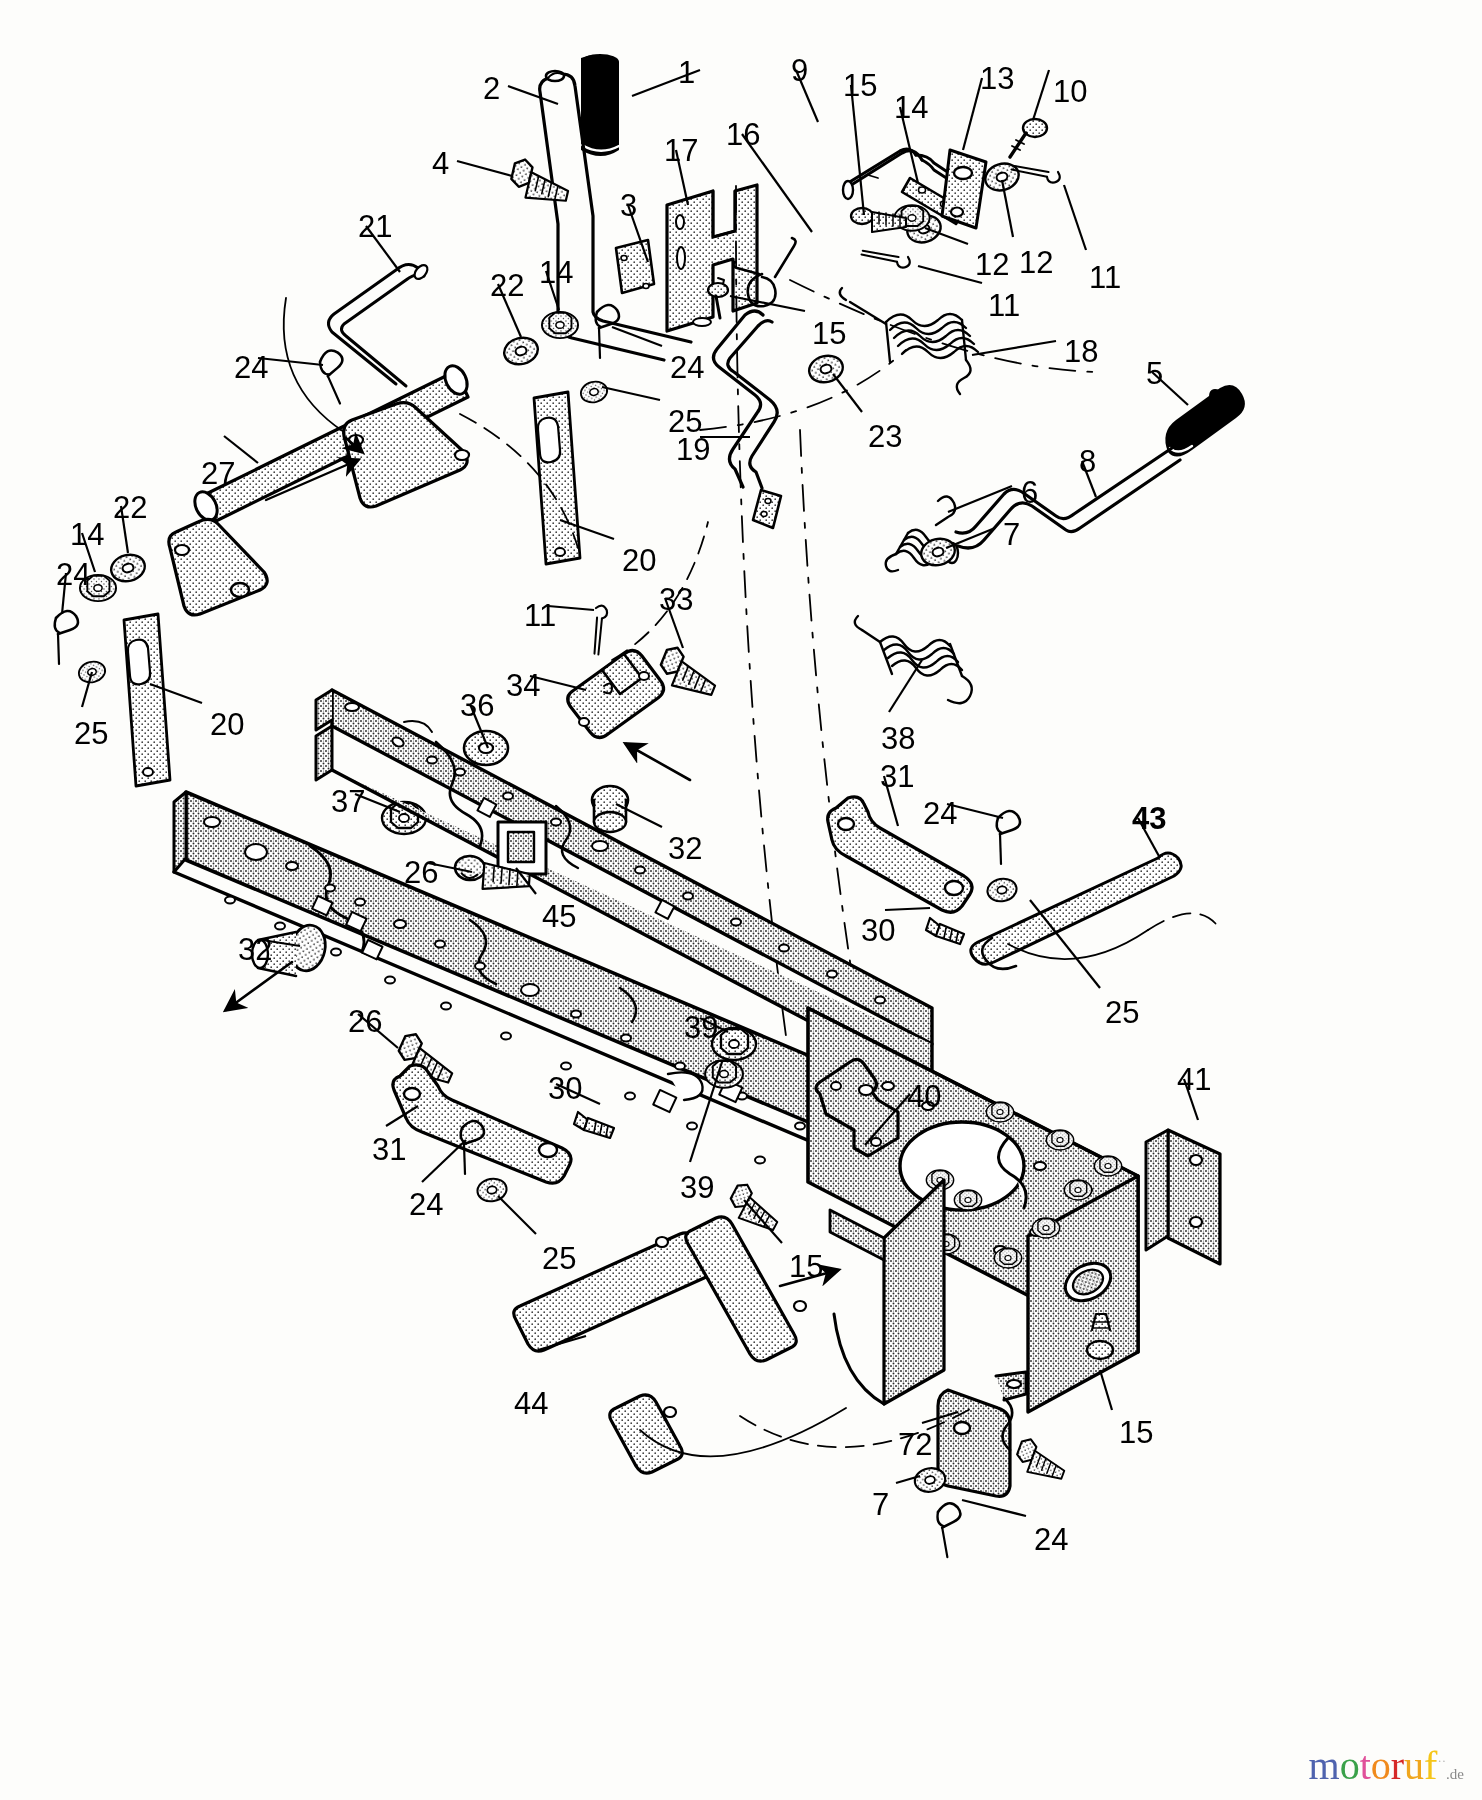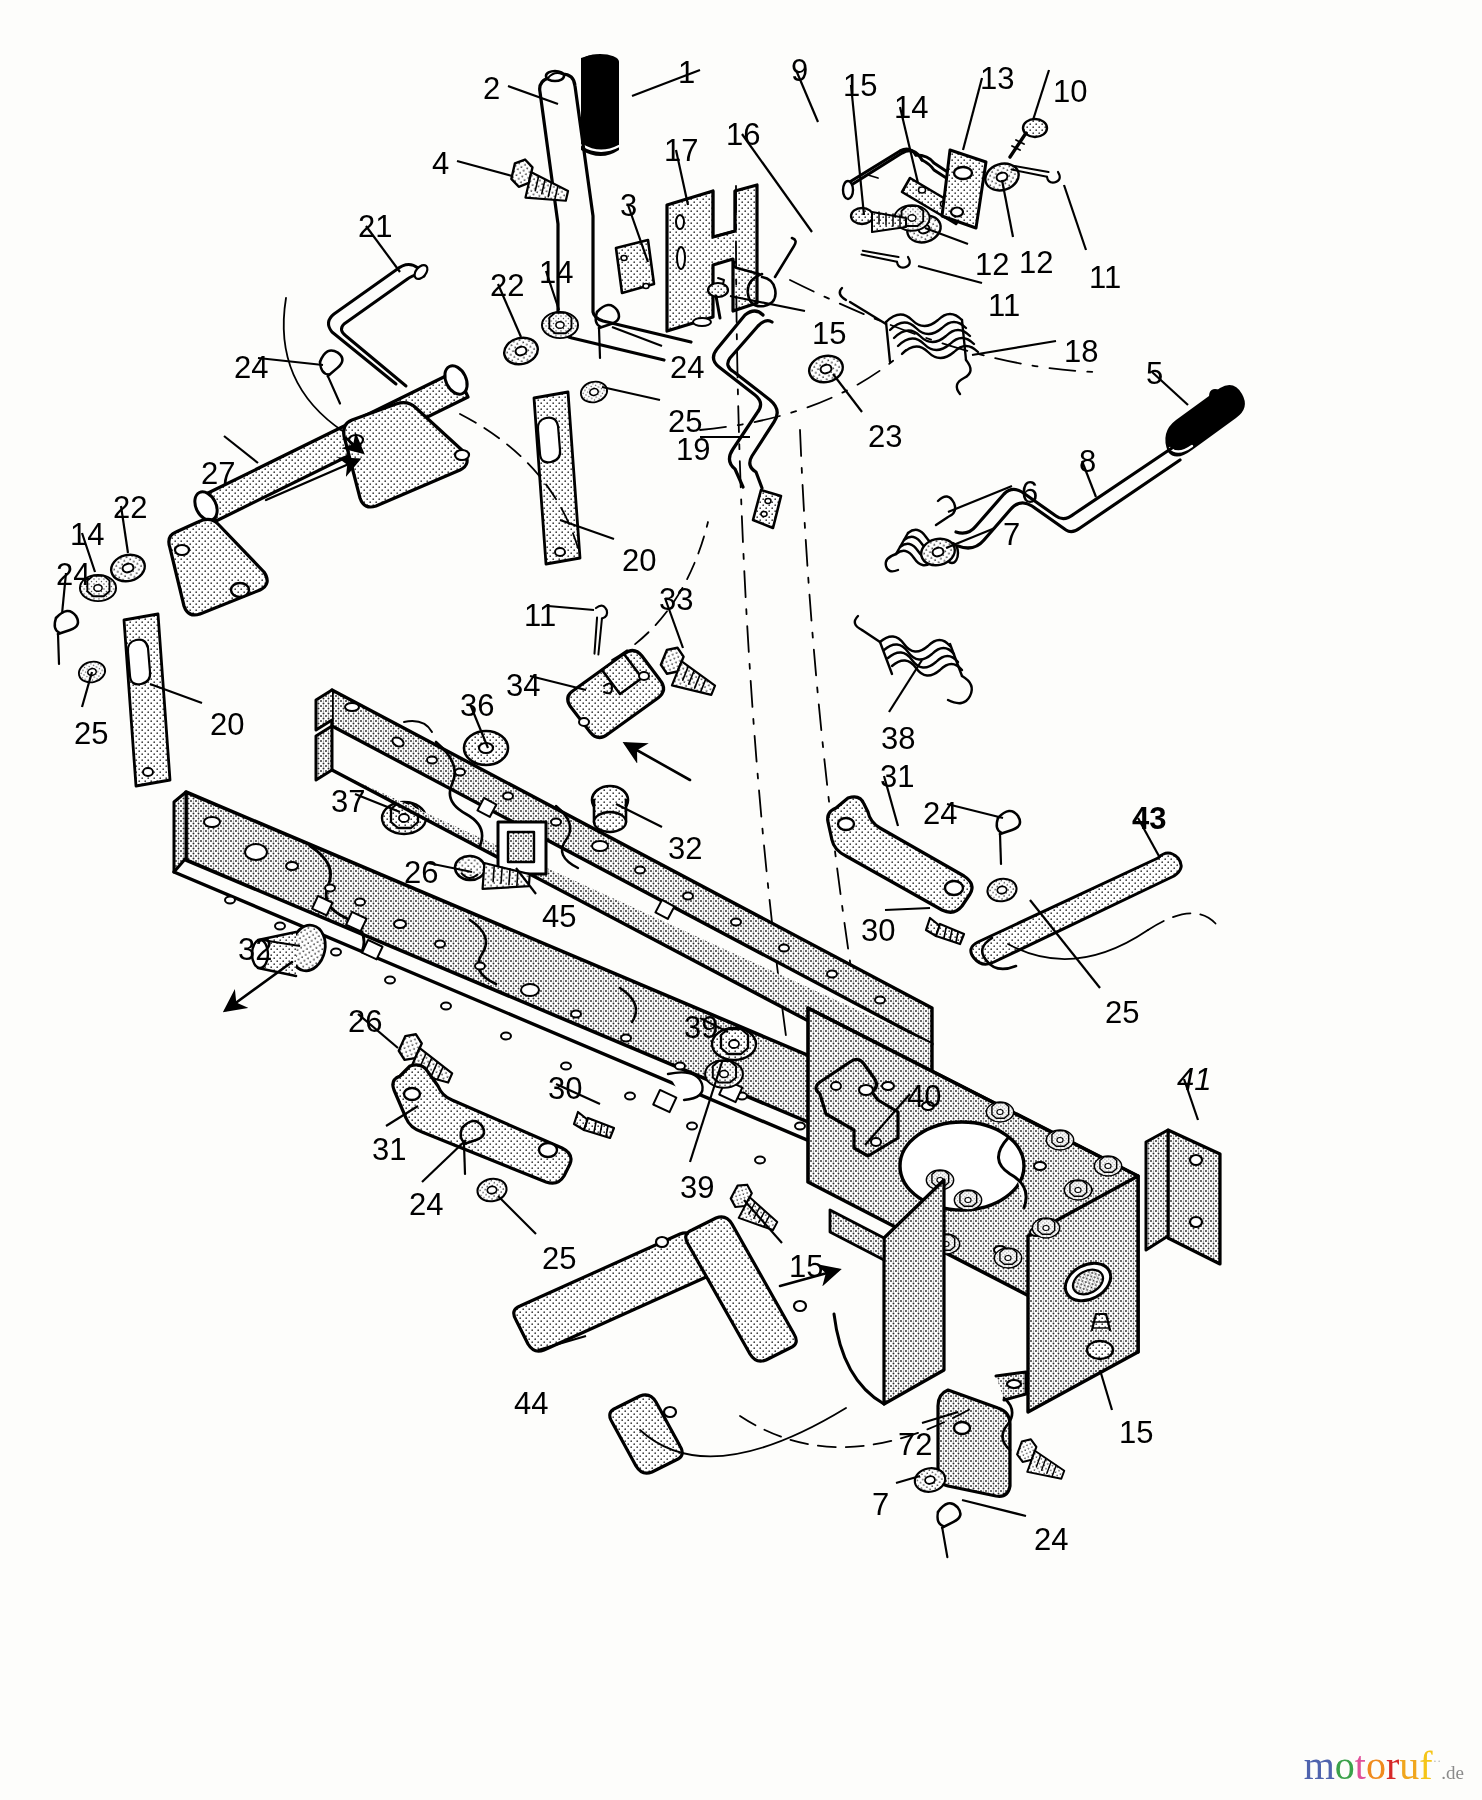--- a/index.html
+++ b/index.html
@@ -4,21 +4,21 @@
 <style>
   html,body{margin:0;padding:0;background:#ffffff;}
   #page{position:relative;width:1482px;height:1800px;background:#fdfdfb;overflow:hidden;
         font-family:"Liberation Sans", sans-serif;}
   #art{position:absolute;left:0;top:0;width:1482px;height:1800px;}
   .callout{position:absolute;font-family:"Liberation Sans", sans-serif;font-size:31px;
            color:#000;line-height:1;white-space:nowrap;letter-spacing:0px;}
   #wm{position:absolute;right:18px;bottom:14px;font-family:"Liberation Serif", serif;
       font-size:40px;line-height:1;white-space:nowrap;}
   #wm .l{display:inline-block;}
-  #wm .de{font-size:19px;color:#8a8a8a;vertical-align:baseline;font-family:Liberation Serif, serif;}
+  #wm .de{font-size:15px;color:#8a8a8a;vertical-align:baseline;font-family:Liberation Serif, serif;}
   #wm .dot{font-size:13px;vertical-align:super;}
 </style>
 </head>
 <body>
 
 <div id="page">
 
   <svg id="art" viewBox="0 0 1482 1800" xmlns="http://www.w3.org/2000/svg">
     <defs>
       <pattern id="stip" width="6" height="6" patternUnits="userSpaceOnUse">
@@ -707,21 +707,21 @@
       <div class="callout" style="left: 542px; top: 1243px;">25</div>
       <div class="callout" style="left: 684px; top: 1012px;">39</div>
       <div class="callout" style="left: 680px; top: 1172px;">39</div>
       <div class="callout" style="left: 907px; top: 1081px;">40</div>
       <div class="callout" style="left: 880px; top: 761px;">31</div>
       <div class="callout" style="left: 923px; top: 798px;">24</div>
       <div class="callout" style="left: 861px; top: 915px;">30</div>
       <div class="callout" style="left: 1105px; top: 997px;">25</div>
       <div class="callout" style="left: 881px; top: 723px;">38</div>
       <div class="callout" style="left: 1132px; top: 803px; font-weight: bold;">43</div>
-      <div class="callout" style="left: 1177px; top: 1064px; font-style: italic;">41</div>
+      <div class="callout" style="left: 1177px; top: 1064px;">41</div>
       <div class="callout" style="left: 789px; top: 1251px;">15</div>
       <div class="callout" style="left: 514px; top: 1356px; margin-top: 32px;">44</div>
       <div class="callout" style="left: 898px; top: 1429px;">72</div>
       <div class="callout" style="left: 1119px; top: 1417px;">15</div>
       <div class="callout" style="left: 872px; top: 1489px;">7</div>
       <div class="callout" style="left: 1034px; top: 1524px;">24</div>
     </div>
 
   <div id="wm"><span class="l" style="color: rgb(79, 99, 174);">m</span><span class="l" style="color: rgb(58, 161, 74);">o</span><span class="l" style="color: rgb(224, 80, 154);">t</span><span class="l" style="color: rgb(240, 138, 29);">o</span><span class="l" style="color: rgb(214, 40, 40);">r</span><span class="l" style="color: rgb(240, 166, 29);">u</span><span class="l" style="color: rgb(245, 197, 24);">f</span><span class="dot" style="color: rgb(185, 185, 185);">··</span><span class="de" style="color: rgb(138, 138, 138);">.de</span></div>
 

